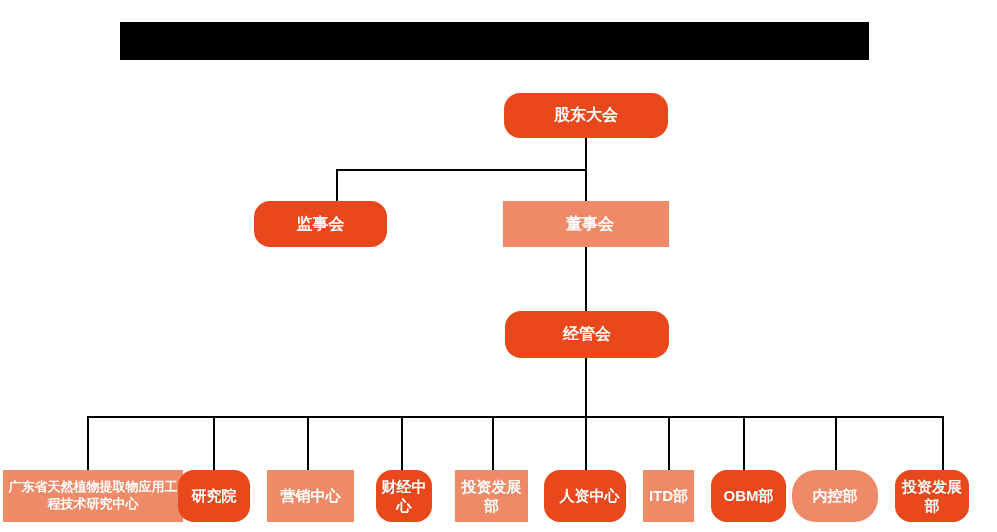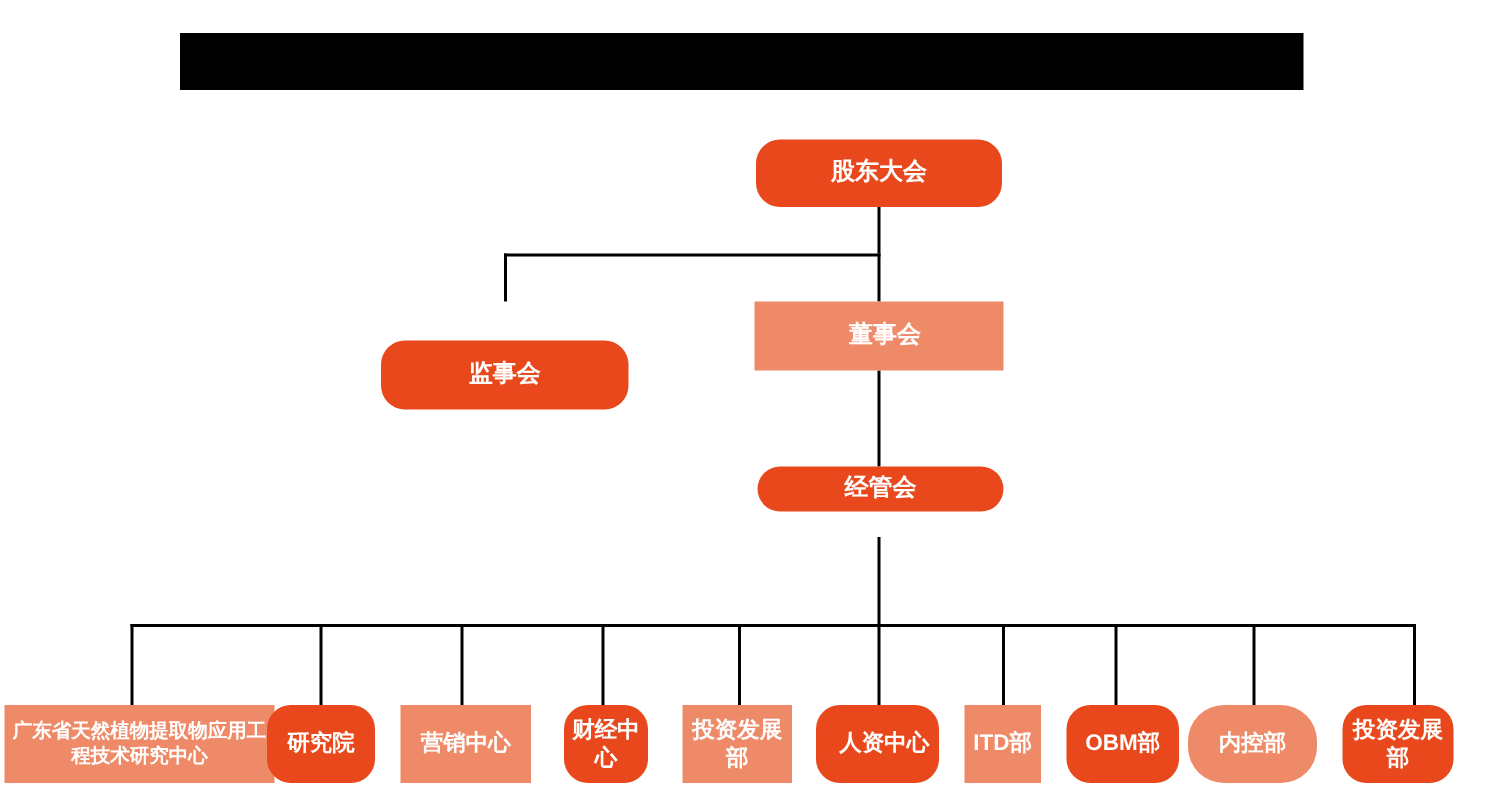--- a/index.html
+++ b/index.html
@@ -34,23 +34,23 @@
     text-align: center;
     box-sizing: border-box;
     padding: 2px 4px;
     line-height: 1.3;
   }
   .dark  { background: #E8481B; border-radius: 16px; }
   .light { background: #EE8A67; }
 
   
   .n-root        { left: 504px; top:  93px; width: 164px; height: 45px; font-size: 16px; }
-  .n-supervisory { left: 254px; top: 201px; width: 165px; height: 46px; font-size: 16px; margin-top: 26px; }
+  .n-supervisory { left: 254px; top: 201px; width: 133px; height: 46px; font-size: 16px; }
   .n-board       { left: 503px; top: 201px; width: 166px; height: 46px; font-size: 16px; padding-left: 12px; }
-  .n-management  { left: 505px; top: 311px; width: 164px; height: 30px; font-size: 16px; }
+  .n-management  { left: 505px; top: 311px; width: 164px; height: 47px; font-size: 16px; }
 
   
   .dept { top: 470px; height: 52px; font-size: 15px; }
   .d0 { left:   3px; width: 180px; font-size: 13px; }
   .d1 { left: 178px; width:  72px; }
   .d2 { left: 267px; width:  87px; }
   .d3 { left: 364px; width:  56px; margin-left: 12px; }
   .d4 { left: 455px; width:  73px; }
   .d5 { left: 544px; width:  82px; padding-left: 13px; }
   .d6 { left: 643px; width:  51px; }

